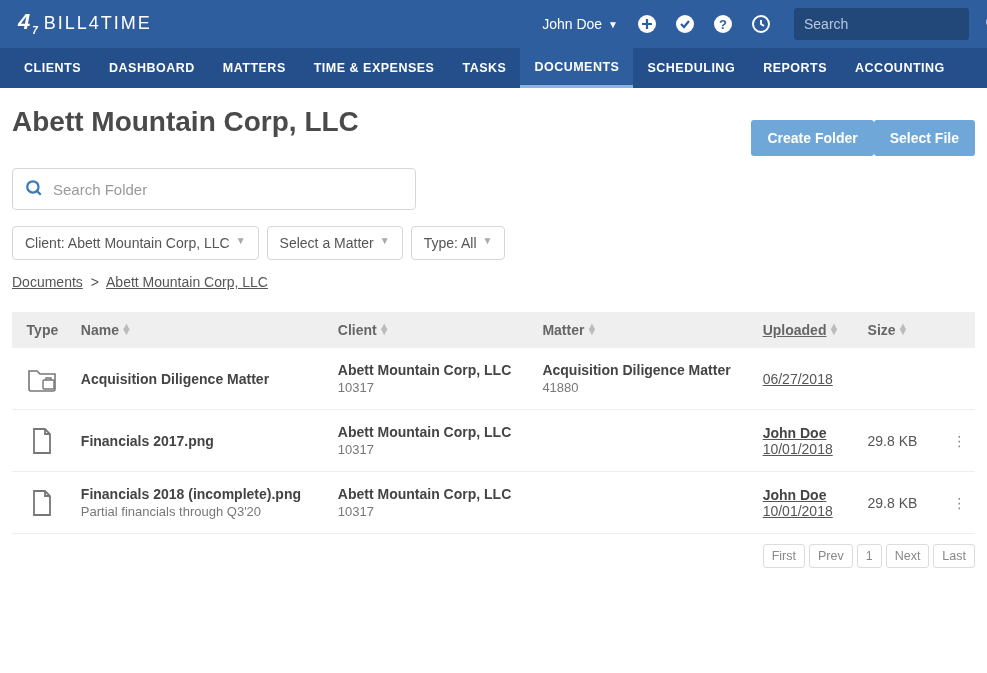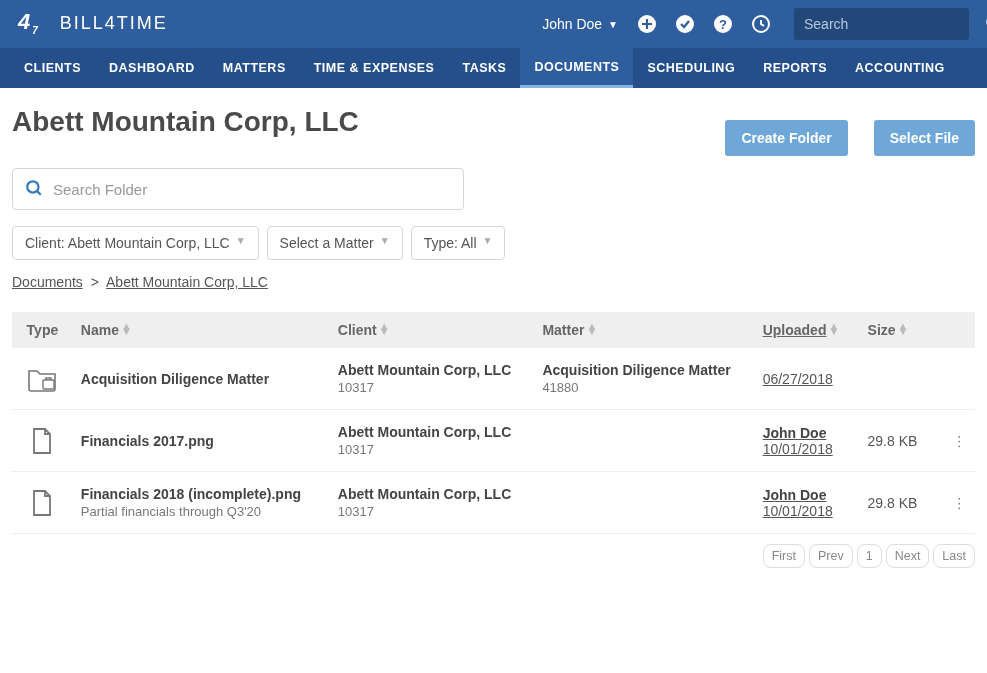--- a/index.html
+++ b/index.html
@@ -1,44 +1,44 @@
 <!DOCTYPE html>
 <html><head>
 <meta charset="utf-8">
 <style>
 * { box-sizing: border-box; margin: 0; padding: 0; }
 body { font-family: -apple-system, BlinkMacSystemFont, "Segoe UI", Arial, sans-serif; font-size: 14px; color: #555; background: #fff; width: 987px; }
 a { text-decoration: none; }
 
 
 .topbar { background: #2f5e9e; height: 48px; display: flex; align-items: center; padding: 0 18px; color: #fff; }
-.logo { display: flex; align-items: center; gap: 20px; font-size: 18px; letter-spacing: 2px; font-weight: 400; }
+.logo { display: flex; align-items: center; gap: 4px; font-size: 18px; letter-spacing: 2px; font-weight: 400; }
 .logo-glyph { font-size: 22px; font-weight: 700; font-style: italic; display: inline-block; transform: translateY(-1px); }
 .topbar-spacer { flex: 1; }
 .user-menu { display: flex; align-items: center; gap: 6px; color: #fff; font-size: 14px; margin-right: 18px; cursor: pointer; }
 .top-icons { display: flex; align-items: center; gap: 16px; margin-right: 22px; }
 .top-icons span { display: inline-flex; width: 22px; height: 22px; align-items: center; justify-content: center; cursor: pointer; }
 .search-wrap { background: #22487a; border-radius: 3px; display: flex; align-items: center; height: 32px; width: 175px; padding: 0 10px; }
 .search-wrap input { background: transparent; border: none; outline: none; color: #fca5a5; font-size: 14px; flex: 1; }
 .search-wrap input::placeholder { color: #b8c7dc; }
 .search-wrap .sicon { color: #b8c7dc; }
 
 
 .navbar { background: #244f8a; height: 40px; display: flex; align-items: stretch; padding: 0 10px; }
 .navbar a { color: #fff; font-size: 12.5px; font-weight: 700; letter-spacing: 0.5px; padding: 0 14px; display: flex; align-items: center; }
 .navbar a.active { background: #2f5e9e; border-bottom: 3px solid #8bb3e0; }
 
 
 .content { padding: 18px 12px 30px 12px; }
 .page-head { display: flex; align-items: flex-start; margin-bottom: 12px; }
 .page-title { font-size: 28px; font-weight: 700; color: #4a4a4a; }
-.head-actions { margin-left: auto; display: flex; gap: 26px; margin-top: 14px; padding-left: 42px; }
+.head-actions { margin-left: auto; display: flex; gap: 0; margin-top: 14px; padding-left: 42px; }
 .btn { background: #6fa7d9; color: #fff; border: none; border-radius: 3px; padding: 10px 16px; font-size: 14px; font-weight: 600; cursor: pointer; }
 
-.search-folder { border: 1px solid #d6d6d6; border-radius: 4px; height: 42px; width: 452px; display: flex; align-items: center; padding: 0 12px; gap: 10px; margin-bottom: 16px; }
+.search-folder { border: 1px solid #d6d6d6; border-radius: 4px; height: 42px; width: 404px; display: flex; align-items: center; padding: 0 12px; gap: 10px; margin-bottom: 16px; }
 .search-folder input { border: none; outline: none; font-size: 15px; flex: 1; color: #555; }
 .search-folder input::placeholder { color: #999; }
 .search-folder .qicon { color: #3a7ab8; }
 
 .filters { display: flex; gap: 8px; margin-bottom: 14px; }
 .filter-btn { border: 1px solid #d6d6d6; background: #fff; border-radius: 4px; padding: 8px 12px; font-size: 14px; color: #555; cursor: pointer; display: flex; gap: 6px; }
 .filter-btn .caret { color: #aaa; font-size: 10px; }
 
 .breadcrumb { font-size: 14px; color: #555; margin-bottom: 22px; }
 .breadcrumb a { color: #555; text-decoration: underline; cursor: pointer; }
@@ -56,21 +56,21 @@
 .name-cell { width: 245px; }
 .client-cell { width: 195px; }
 .matter-cell { width: 210px; }
 .uploaded-cell { width: 100px; text-decoration: underline; }
 .size-cell { width: 80px; }
 .menu-cell { width: 30px; text-align: center; color: #888; cursor: pointer; }
 .icon-svg { display: inline-block; vertical-align: middle; }
 
 
 .pagination { display: flex; justify-content: flex-end; gap: 4px; margin-top: 10px; }
-.pagination button { border: 1px solid #ddd; background: #fff; border-radius: 8px; padding: 4px 8px; font-size: 12.5px; color: #888; cursor: pointer; }
+.pagination button { border: 1px solid #ddd; background: #fff; border-radius: 3px; padding: 4px 8px; font-size: 12.5px; color: #888; cursor: pointer; }
 </style>
 </head>
 <body>
 
 <div class="topbar">
   <div class="logo">
     <span class="logo-glyph">4<sub style="font-size:10px;">7</sub></span>
     <span>BILL4TIME</span>
   </div>
   <div class="topbar-spacer"></div>

